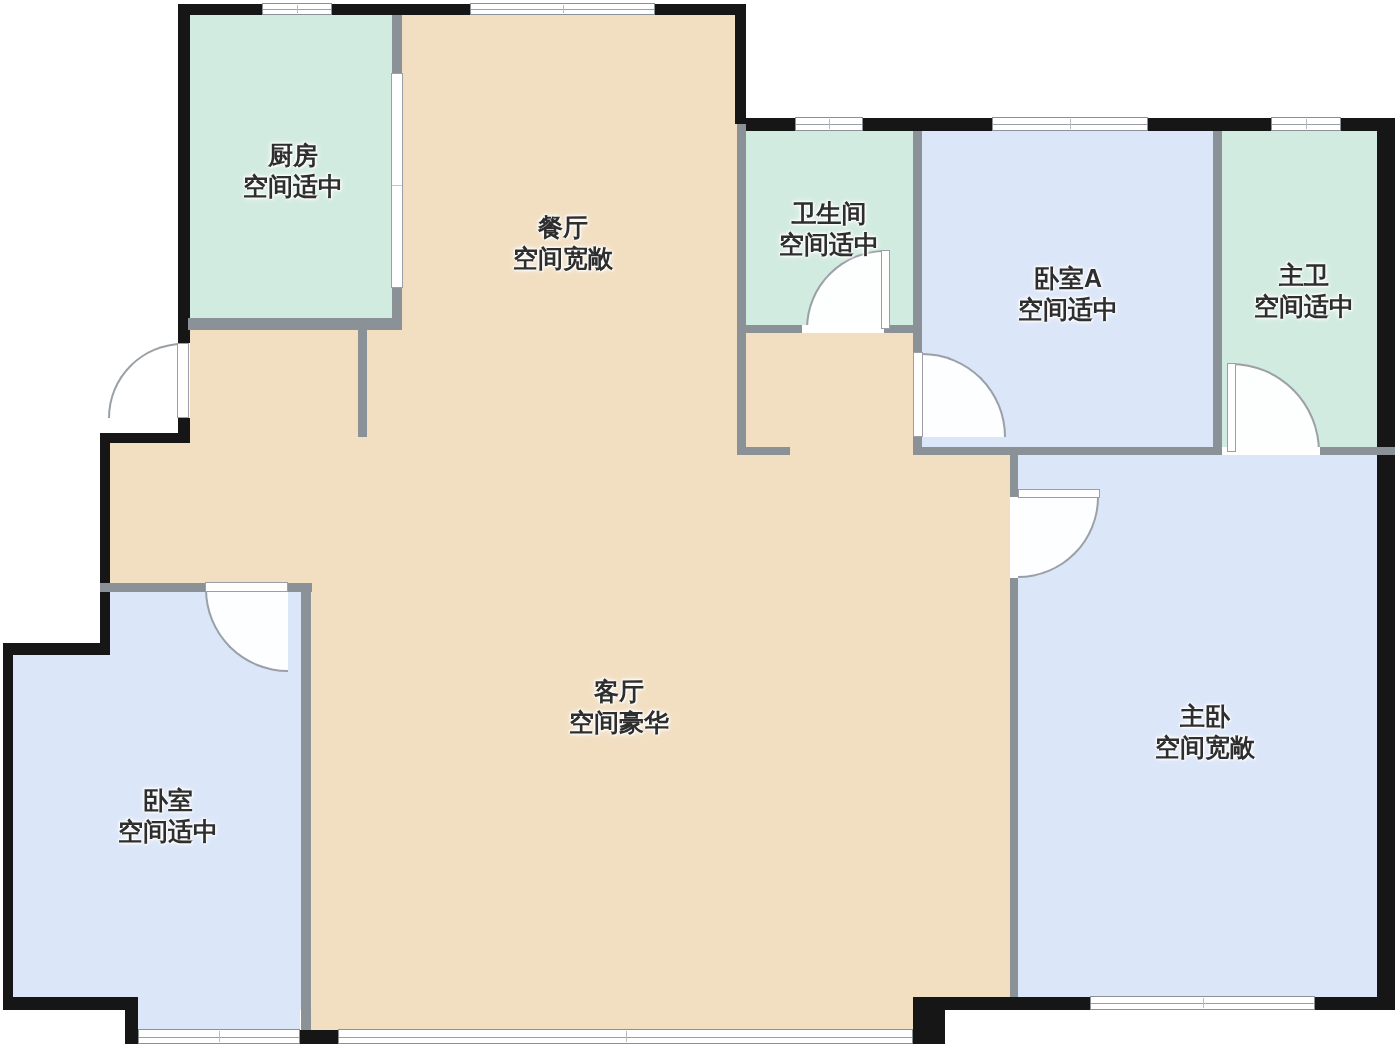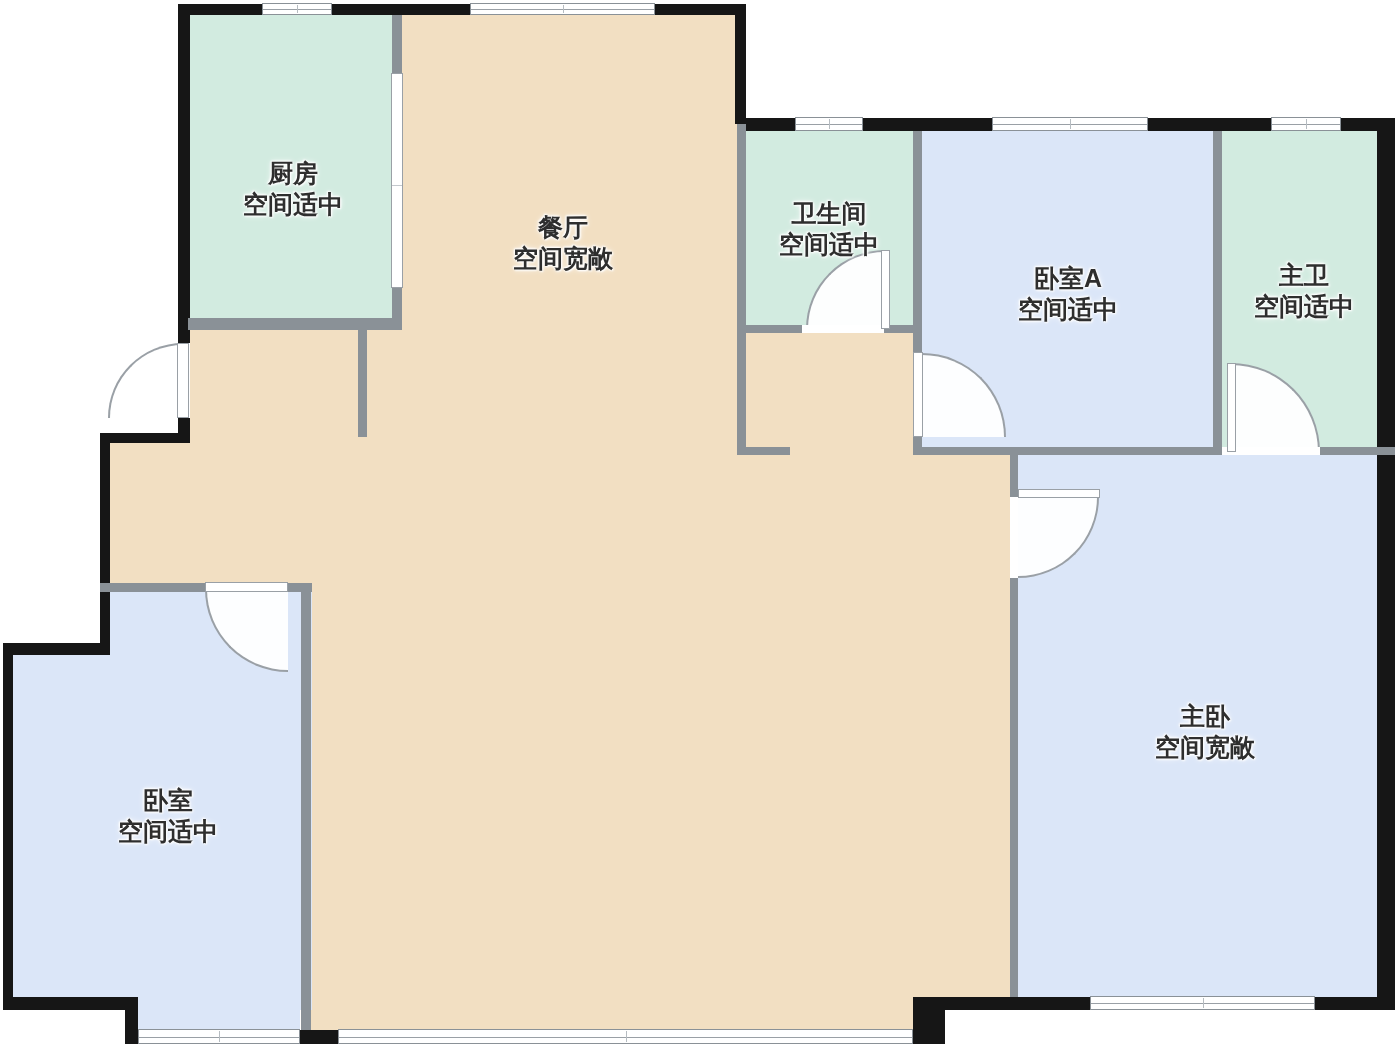--- a/index.html
+++ b/index.html
@@ -106,40 +106,44 @@
   <div class="win" style="left:1090px;top:996px;width:225px;height:14px"></div>
 
   <div class="leaf" style="left:177px;top:343px;width:12px;height:75px"></div>
   <div class="slide" style="left:391px;top:73px;width:12px;height:215px"></div>
   <div class="leaf" style="left:881px;top:250px;width:9px;height:79px"></div>
   <div class="leaf" style="left:913px;top:352px;width:10px;height:85px"></div>
   <div class="leaf" style="left:1227px;top:363px;width:9px;height:89px"></div>
   <div class="leaf" style="left:1018px;top:489px;width:82px;height:9px"></div>
   <div class="leaf" style="left:205px;top:582px;width:83px;height:10px"></div>
 
-  <div class="label" style="left:293px;top:189px">
+  <div class="label" style="left:293px;top:171px">
     <div>厨房</div>
     <div>空间适中</div>
   </div>
   <div class="label" style="left:563px;top:243px">
     <div>餐厅</div>
     <div>空间宽敞</div>
   </div>
   <div class="label" style="left:829px;top:229px">
     <div>卫生间</div>
     <div>空间适中</div>
   </div>
   <div class="label" style="left:1068px;top:294px">
     <div>卧室A</div>
     <div>空间适中</div>
   </div>
   <div class="label" style="left:1304px;top:291px">
     <div>主卫</div>
     <div>空间适中</div>
   </div>
+  <div class="label" style="left:619px;top:707px">
+    <div>客厅</div>
+    <div>空间豪华</div>
+  </div>
   <div class="label" style="left:168px;top:816px">
     <div>卧室</div>
     <div>空间适中</div>
   </div>
   <div class="label" style="left:1205px;top:732px">
     <div>主卧</div>
     <div>空间宽敞</div>
   </div>
 
 </div>

